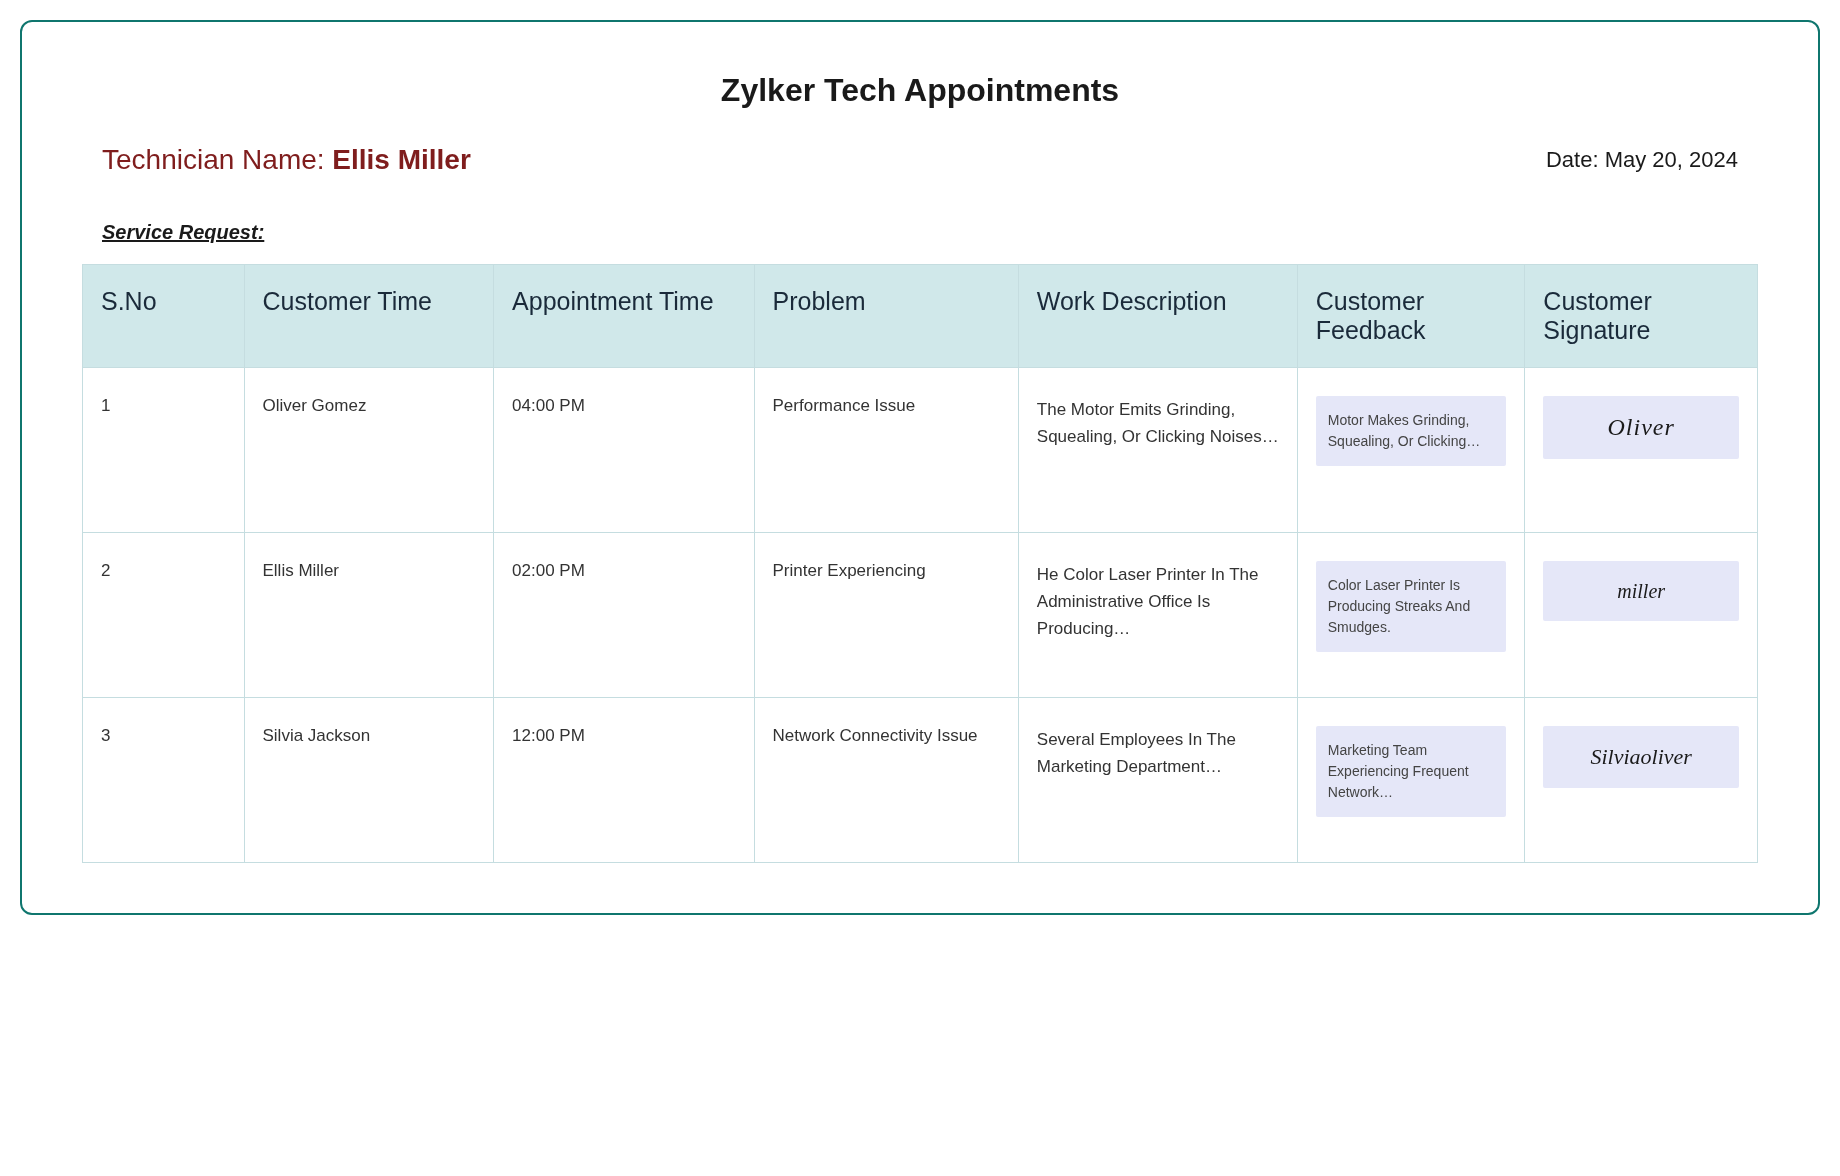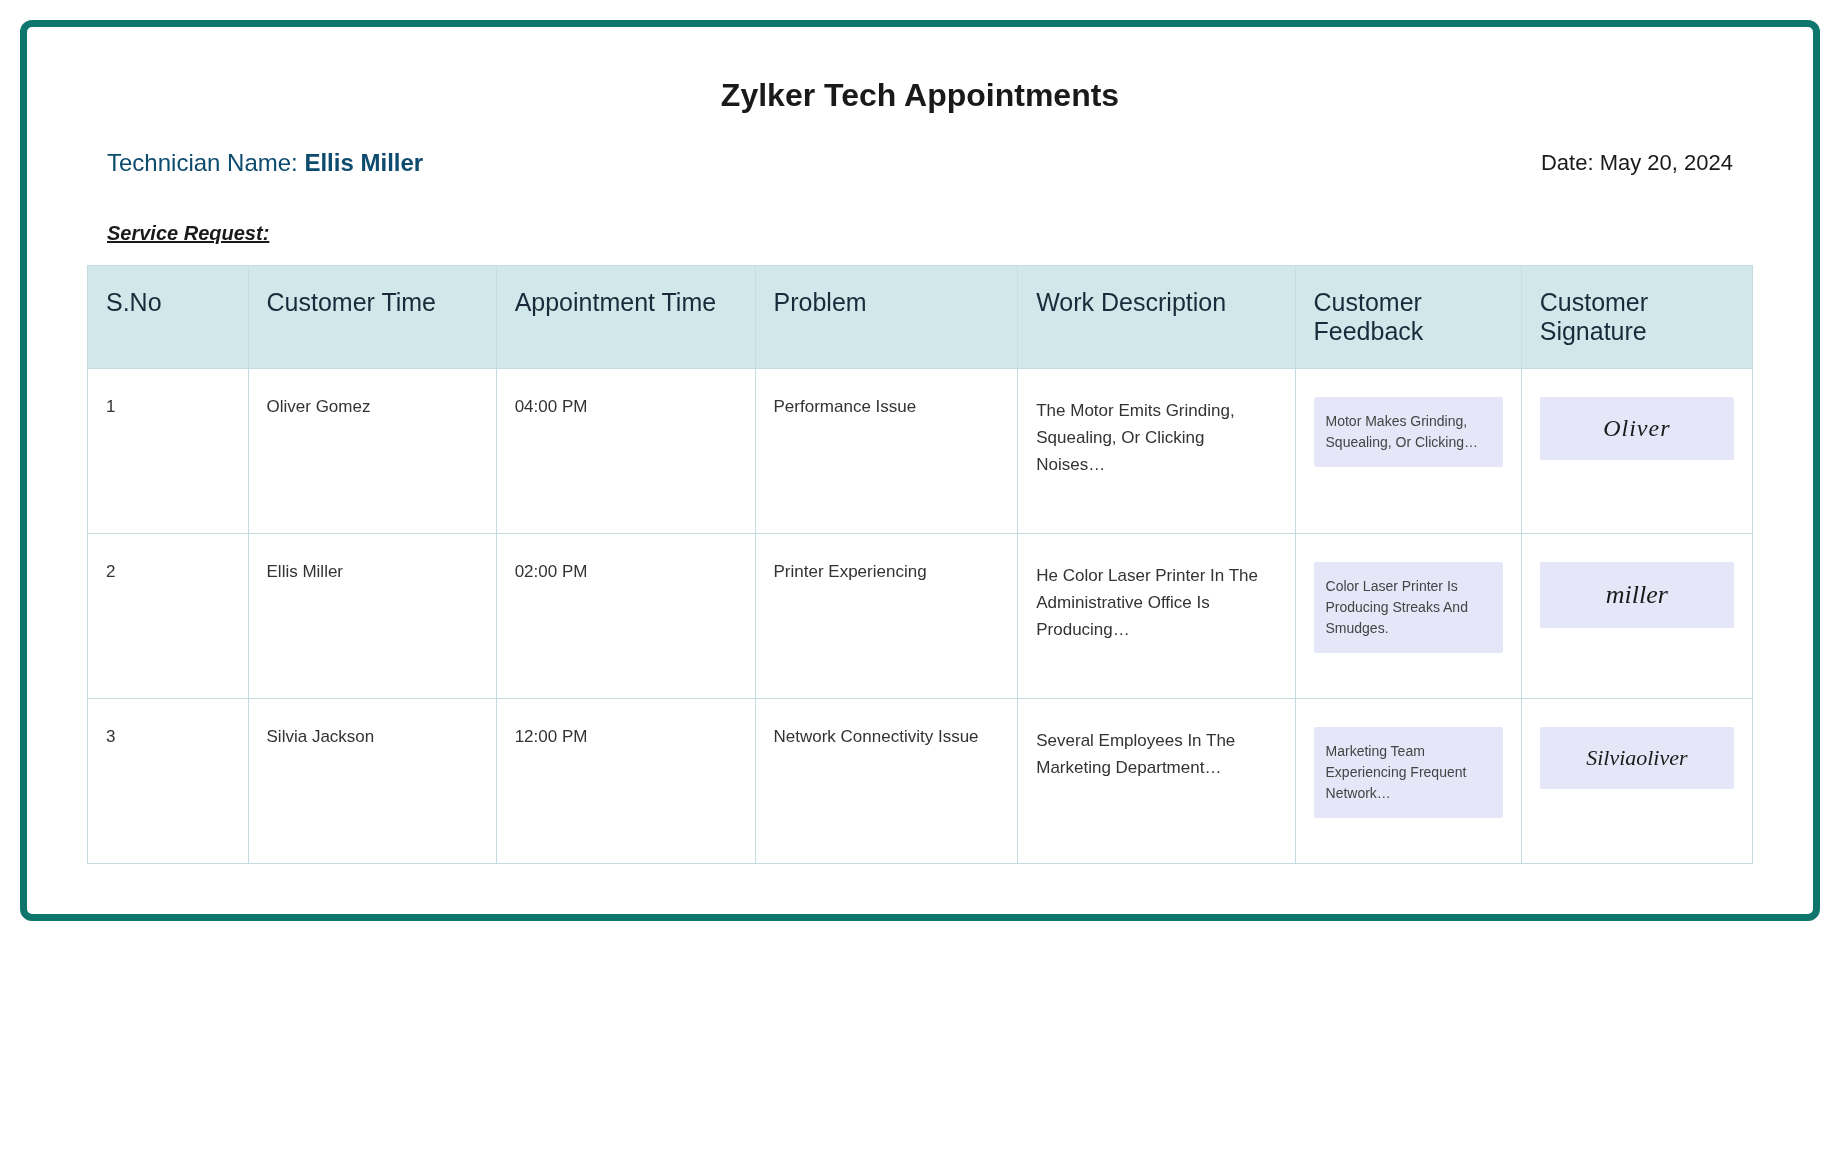--- a/index.html
+++ b/index.html
@@ -11,39 +11,39 @@
       font-family: -apple-system, BlinkMacSystemFont, 'Segoe UI', Helvetica, Arial, sans-serif;
       background: #ffffff;
       padding: 20px;
     }
     .page-container {
       max-width: 1800px;
       margin: 0 auto;
       background: #ffffff;
       border-radius: 12px;
       padding: 50px 60px;
-      border: 7px solid #0f766e;
+      border: 2px solid #0f766e;
     }
     .page-title {
       text-align: center;
       font-size: 32px;
       font-weight: 600;
       color: #1a1a1a;
       margin-bottom: 35px;
     }
     .header-row {
       display: flex;
       justify-content: space-between;
       align-items: center;
       margin-bottom: 45px;
       padding: 0 20px;
     }
     .technician-label {
-      font-size: 24px;
-      color: #0c4a6e;
+      font-size: 28px;
+      color: #7f1d1d;
     }
     .technician-name {
       font-weight: 600;
     }
     .date-label {
       font-size: 22px;
       color: #1a1a1a;
     }
     .date-value {
       font-weight: 400;
@@ -134,21 +134,21 @@
     }
     .signature-text-1 {
       font-family: 'Brush Script MT', cursive;
       font-size: 24px;
       font-style: italic;
       color: #1a1a1a;
       letter-spacing: 1px;
     }
     .signature-text-2 {
       font-family: 'Brush Script MT', cursive;
-      font-size: 26px;
+      font-size: 20px;
       font-style: italic;
       color: #1a1a1a;
       font-weight: 500;
     }
     .signature-text-3 {
       font-family: 'Brush Script MT', cursive;
       font-size: 22px;
       font-style: italic;
       color: #1a1a1a;
     }

